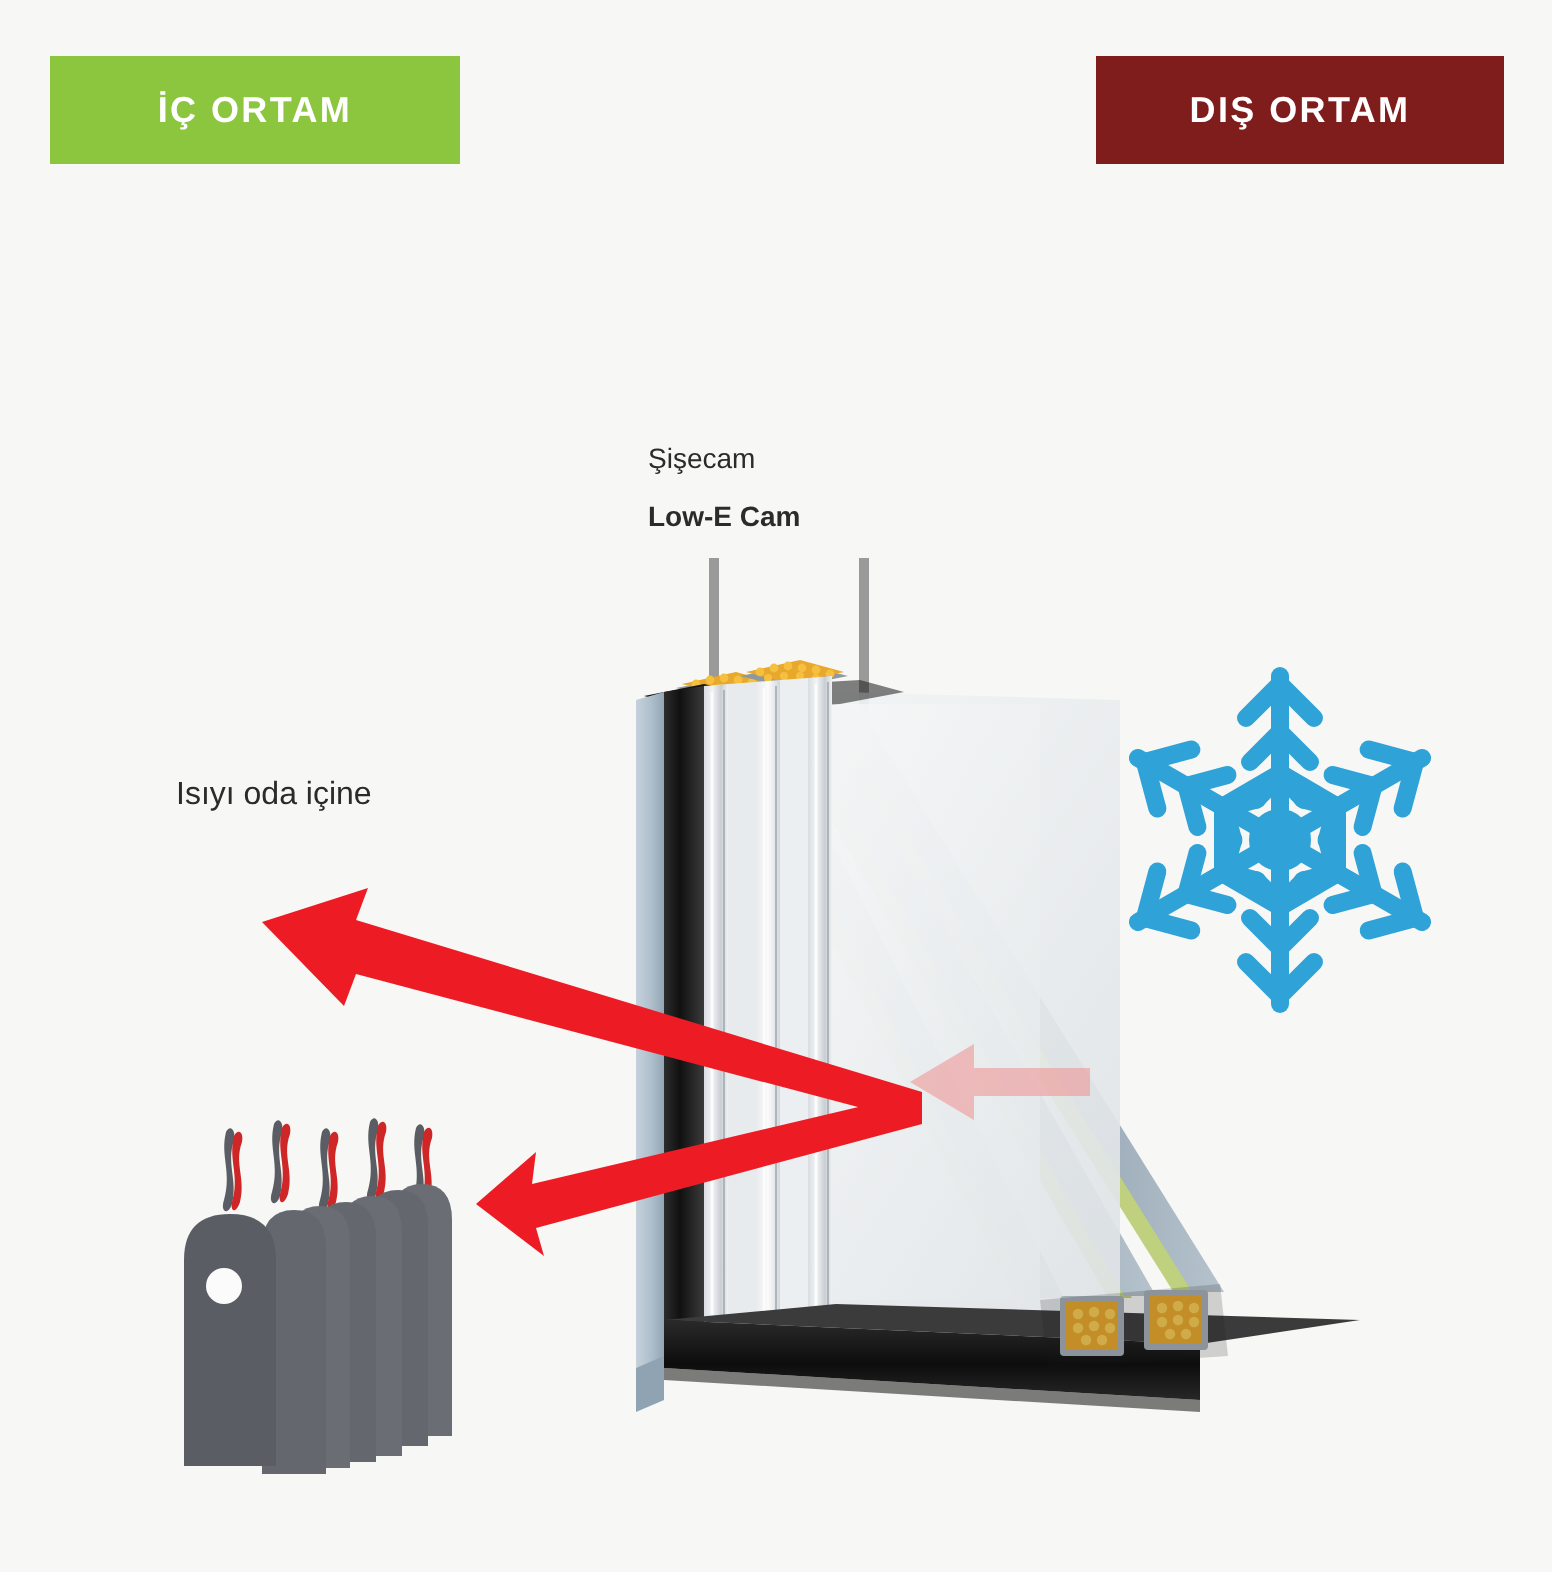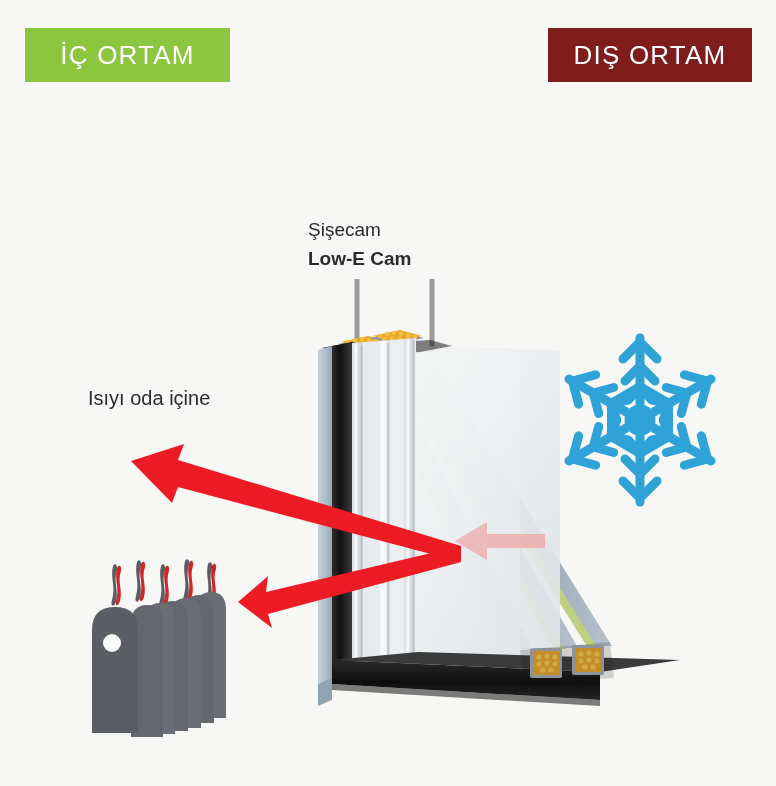--- a/index.html
+++ b/index.html
@@ -10,40 +10,40 @@
     overflow:hidden;
     position:relative;
   }
   #stage{position:absolute;left:0;top:0;width:776px;height:786px;}
 
   
   .badge{
     position:absolute;
     display:flex;align-items:center;justify-content:center;
     color:#ffffff;
-    font-size:26px;
+    font-size:18px;
     letter-spacing:1.2px;
-    font-weight:400;
+    font-weight:700;
     line-height:1;
     user-select:none;
   }
   #badge-ic{left:25px;top:28px;width:205px;height:54px;}
   #badge-dis{left:548px;top:28px;width:204px;height:54px;}
 
   
   .lbl{position:absolute;color:#2b2b2b;}
   #label-sisecam{
-    left:308px;top:215px;width:240px;
-    font-size:19px;line-height:29px;
+    left:324px;top:215px;width:240px;
+    font-size:14px;line-height:29px;
   }
   #label-sisecam .l1{font-weight:400;display:block;}
   #label-sisecam .l2{font-weight:700;display:block;}
   #label-reflect{
     left:88px;top:383px;width:230px;
-    font-size:20px;line-height:30px;font-weight:400;
+    font-size:16px;line-height:30px;font-weight:400;
   }
   #label-reflect span{display:block;}
 
   
   svg#art{position:absolute;left:0;top:0;width:776px;height:786px;display:block;}
 </style>
 </head>
 <body style="background: rgb(247, 247, 245);">
 
 <div id="stage">

